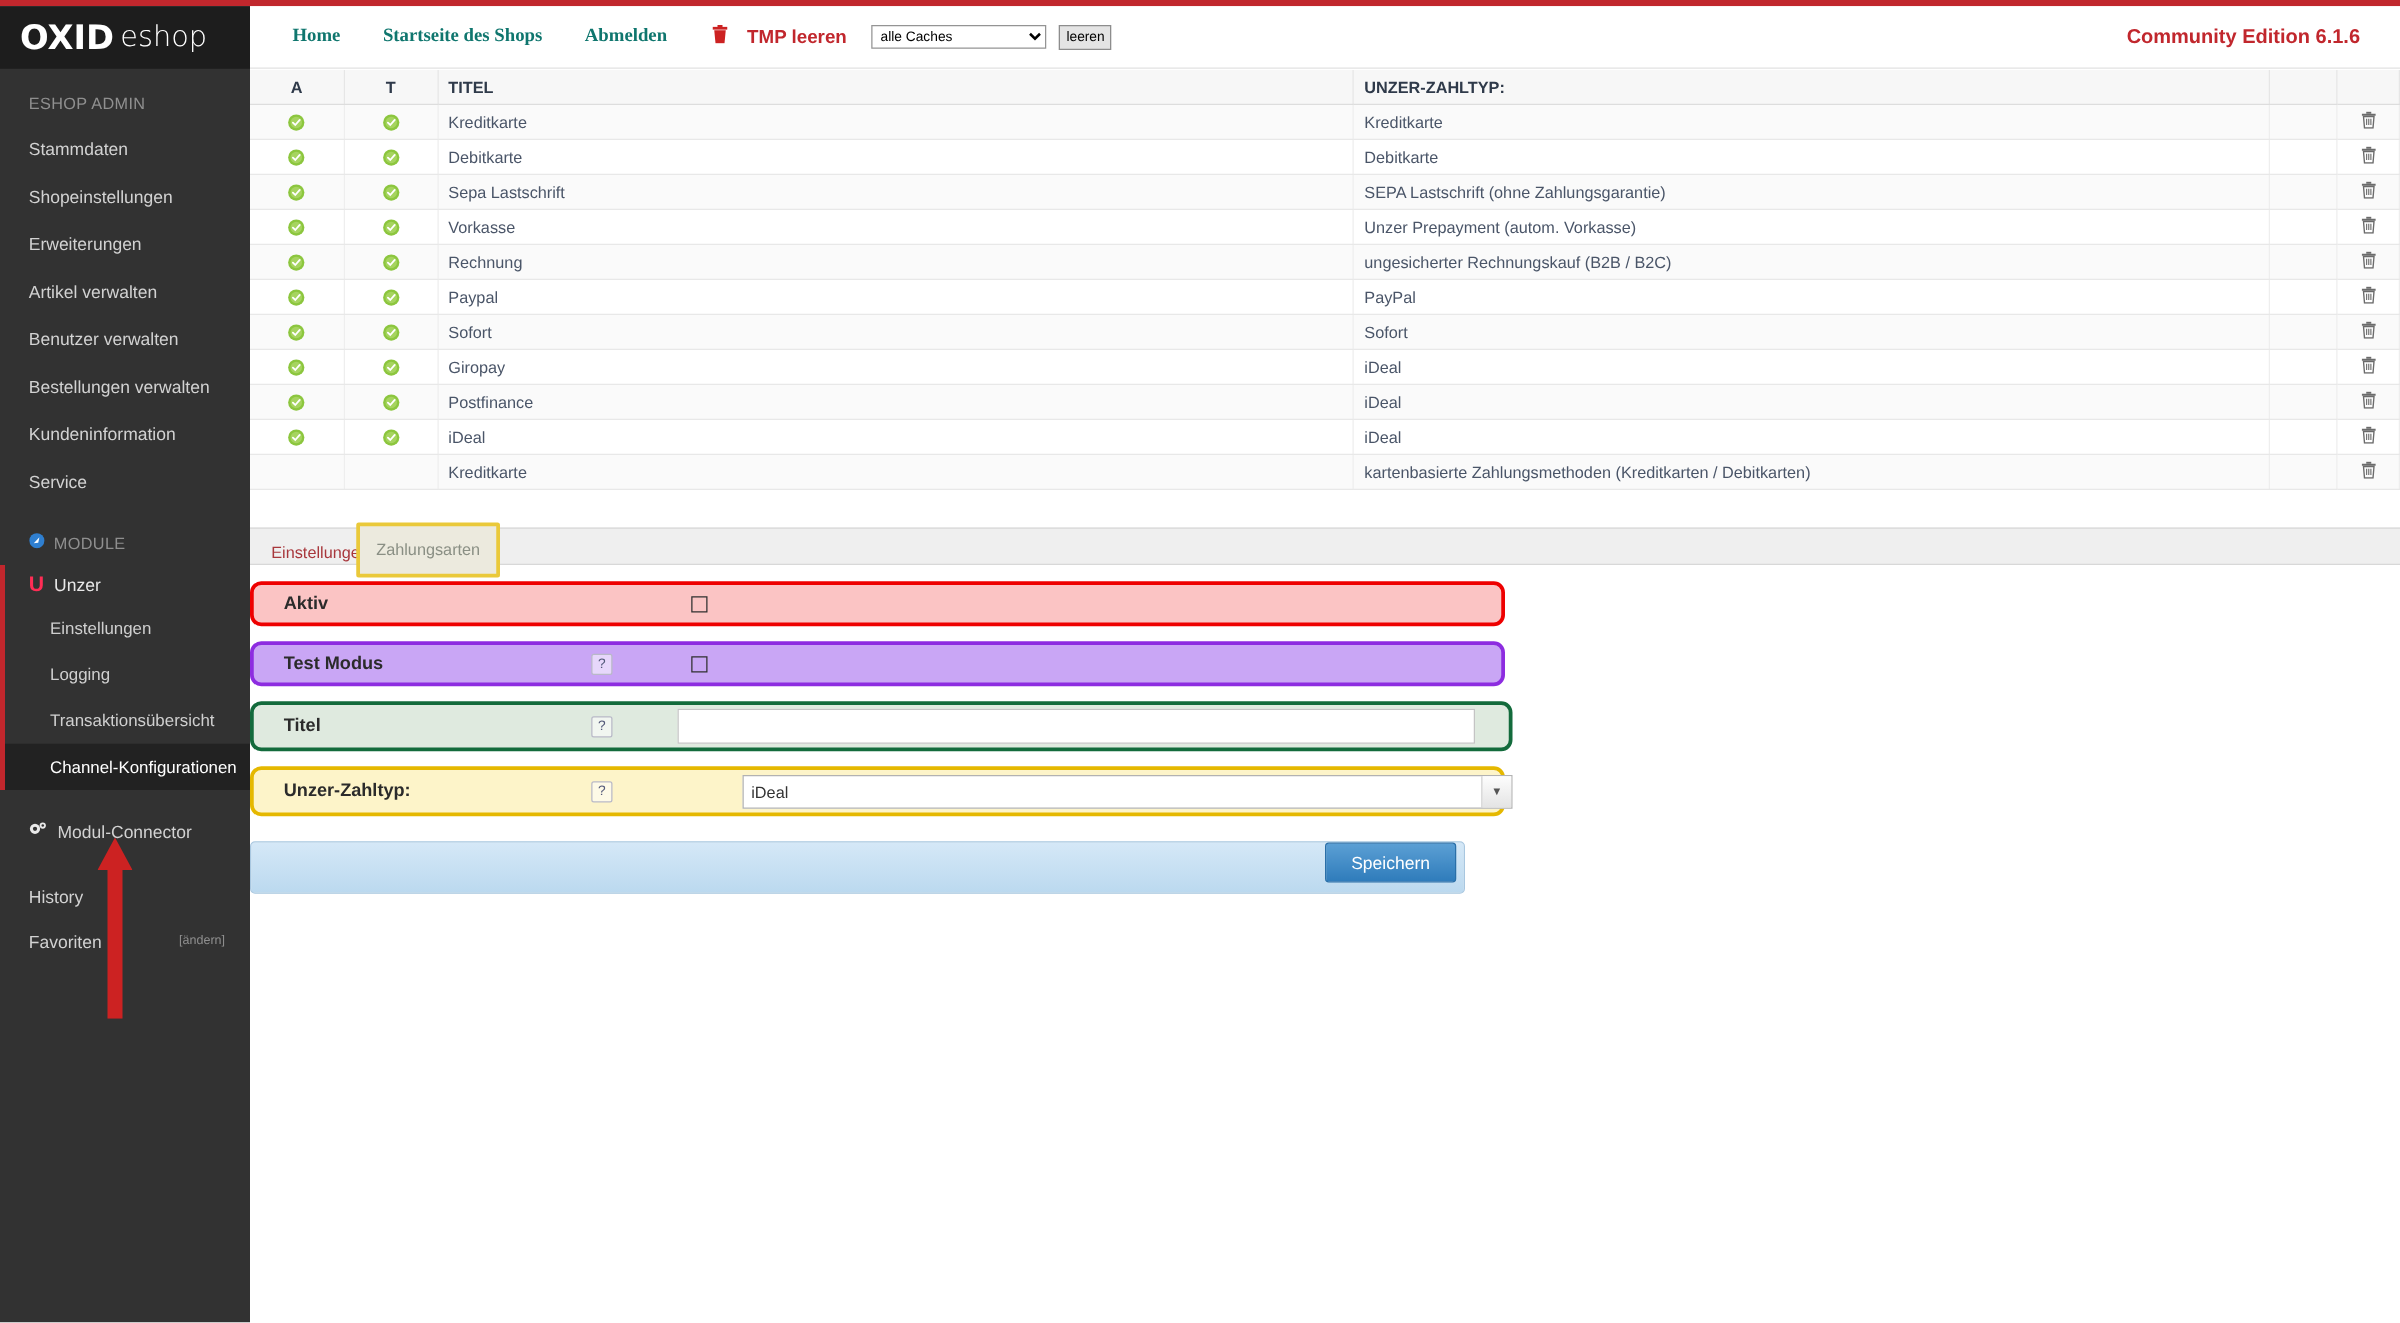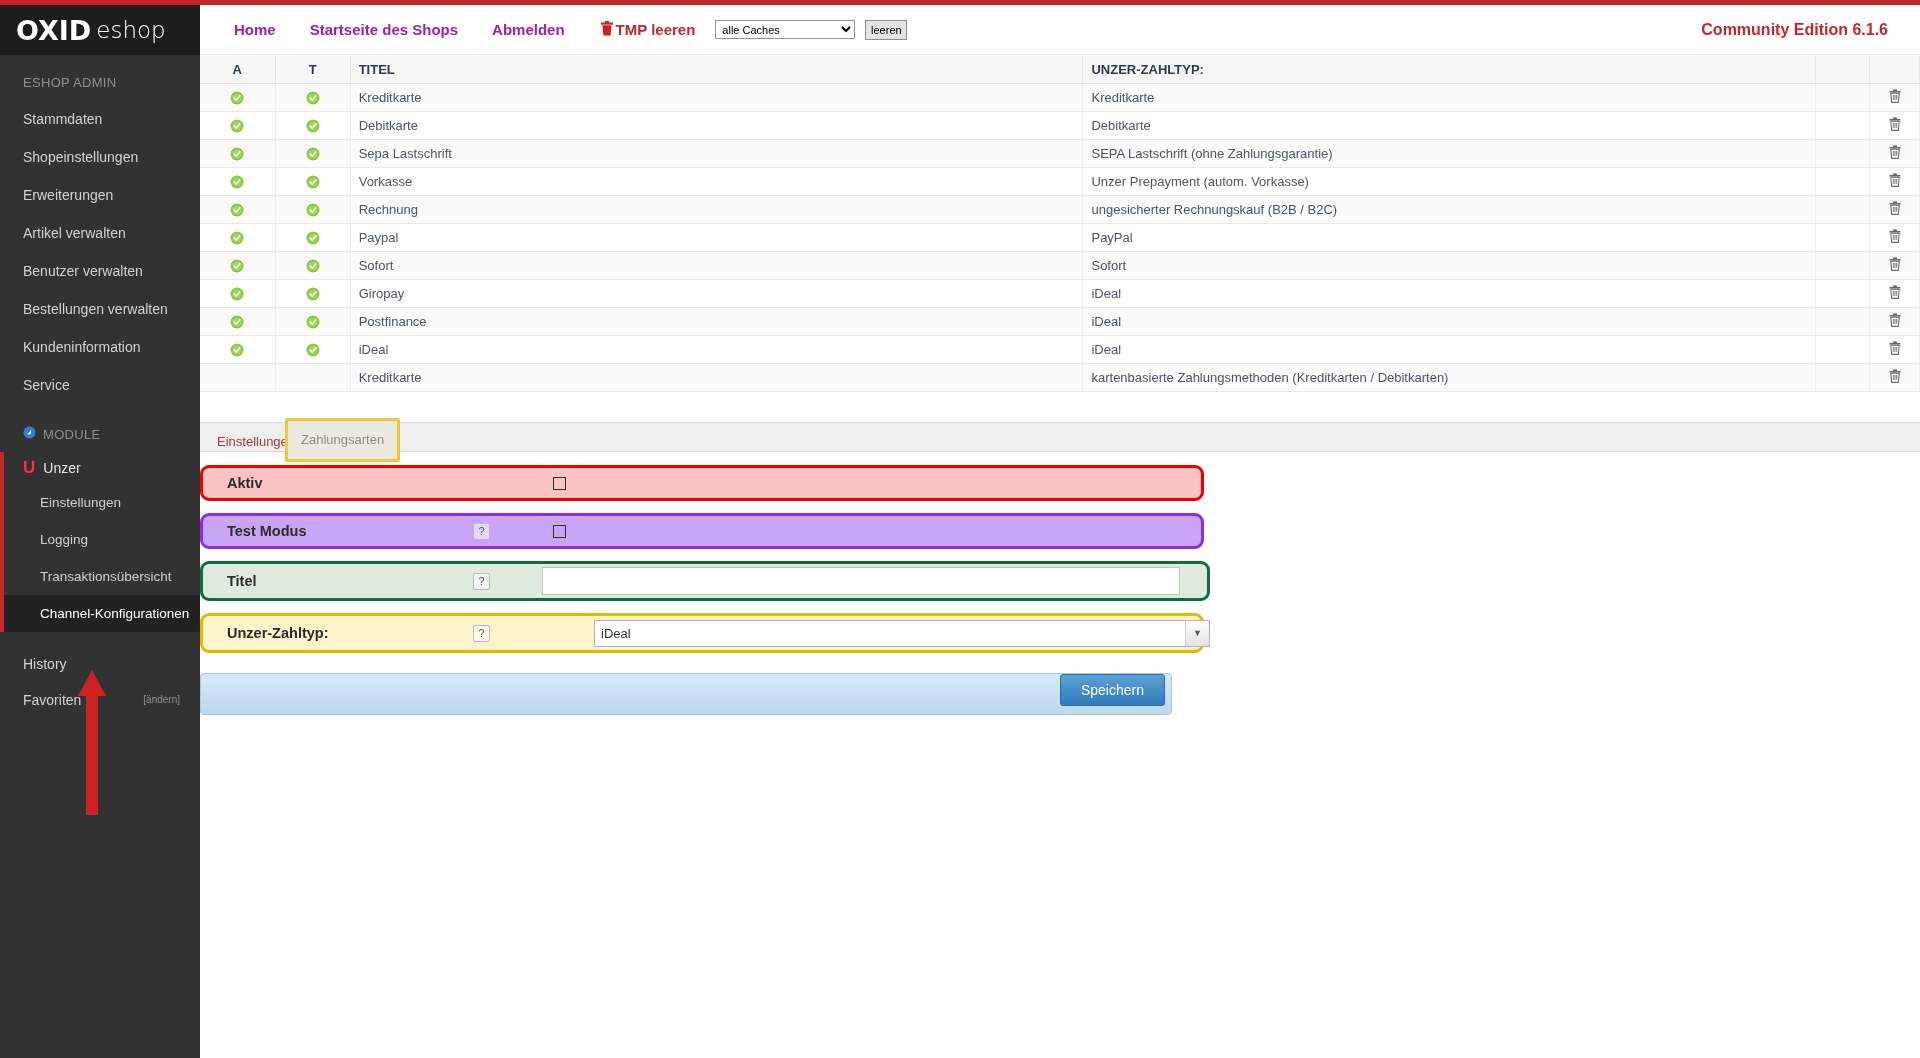--- a/index.html
+++ b/index.html
@@ -130,29 +130,30 @@
 
   
   .header {
     position: absolute; left: 200px; top: 5px;
     width: 1720px; height: 50px;
     background: #ffffff;
     display: flex; align-items: center;
     border-bottom: 1px solid #e2e2e2;
   }
   .hnav {
-    color: #a21caf;
+    color: #0f766e;
     font-size: 15px;
     font-weight: bold;
     text-decoration: none;
     margin-left: 34px;
     white-space: nowrap;
+    font-family: Liberation Serif, serif;
   }
   .tmp-leeren {
-    display: flex; align-items: center; gap: 3px;
+    display: flex; align-items: center; gap: 16px;
     margin-left: 36px;
     color: #c1272d; font-size: 15px; font-weight: bold;
     text-decoration: none;
     text-align: right;
   }
   .cache-select {
     margin-left: 20px;
     width: 140px; height: 19px;
     font-size: 11px;
     font-family: "Liberation Sans", sans-serif;
@@ -408,20 +409,33 @@
       <div class="module-title">
         <span class="unzer-u">U</span>
         <span>Unzer</span>
       </div>
       <a class="module-sub" href="#">Einstellungen</a>
       <a class="module-sub" href="#">Logging</a>
       <a class="module-sub" href="#">Transaktionsübersicht</a>
       <a class="module-sub active" href="#">Channel-Konfigurationen</a>
     </div>
 
+    <div class="connector-row">
+      <span>
+        <svg width="15" height="14" viewBox="0 0 15 14">
+          <g fill="#e9e9e9">
+            <circle cx="5" cy="7" r="4.1"></circle>
+            <circle cx="11.2" cy="4.4" r="2.5"></circle>
+          </g>
+          <circle cx="5" cy="7" r="1.7" fill="#323232"></circle>
+          <circle cx="11.2" cy="4.4" r="1" fill="#323232"></circle>
+        </svg>
+      </span>
+      <span>Modul-Connector</span>
+    </div>
 
     <div class="bottom-links">
       <div class="bottom-row">
         <a href="#">History</a>
       </div>
       <div class="bottom-row">
         <a href="#">Favoriten</a>
         <span class="aendern">[ändern]</span>
       </div>
     </div>

